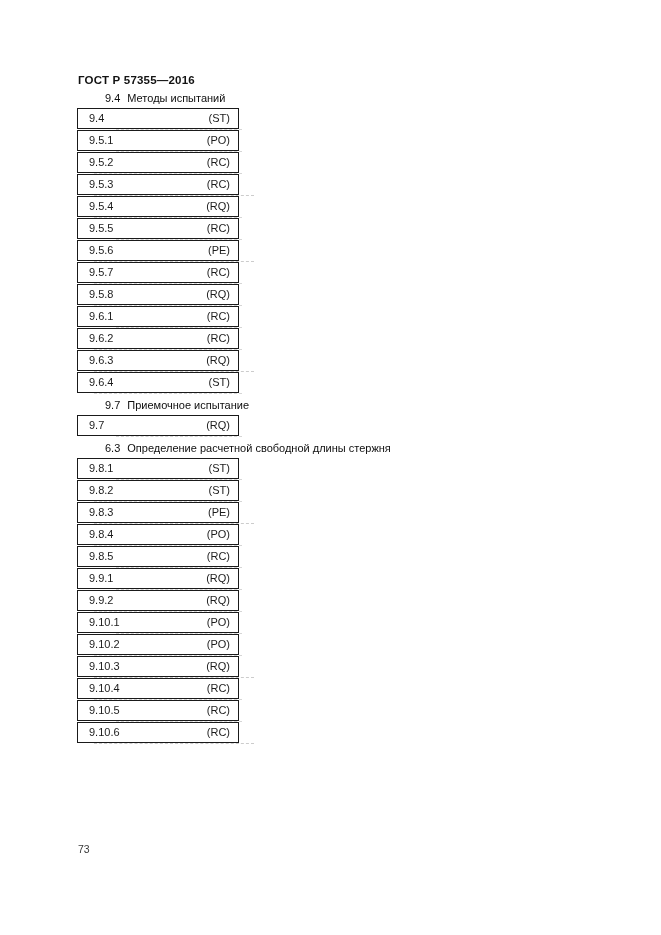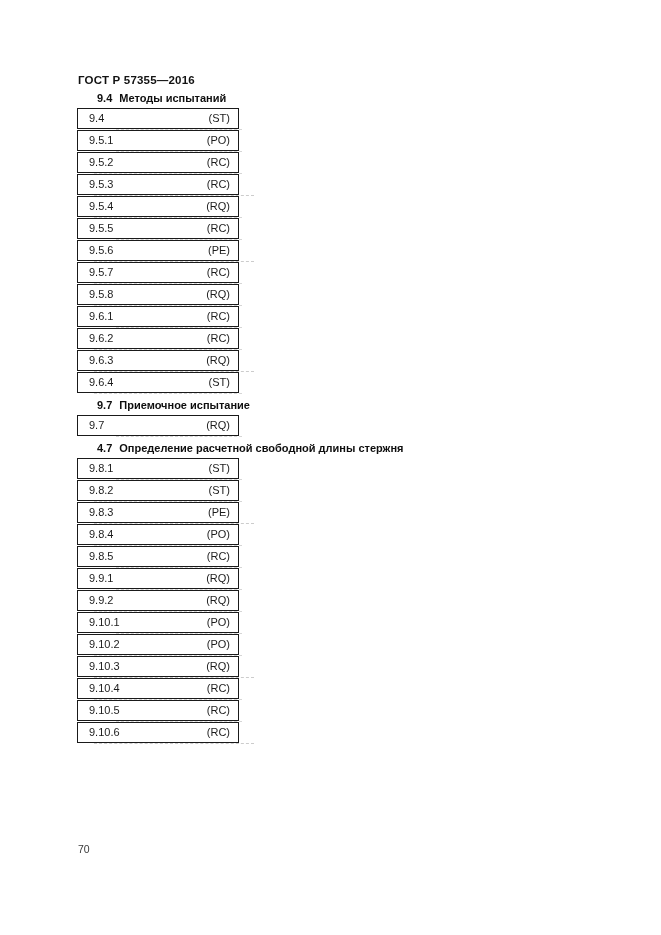--- a/index.html
+++ b/index.html
@@ -27,24 +27,24 @@
     white-space: nowrap;
     margin-top: 12px;
   }
   .content {
     position: absolute;
     left: 77px;
     top: 88px;
     width: 420px;
   }
   .section-heading {
-    margin: 6px 0 4px 20px;
+    margin: 6px 0 4px 28px;
     font-size: 11px;
     line-height: 12px;
-    font-weight: bold;
+    font-weight: normal;
     color: #0e0e0e;
     white-space: nowrap;
   }
   .section:first-child .section-heading {
     margin-top: 4px;
   }
   .section-heading .h-num {
     margin-right: 7px;
   }
   .rows {
@@ -191,21 +191,21 @@
     <div class="rows">
   <div class="row">
     <span class="clause">9.7</span>
     <span class="code">(RQ)</span>
   </div>
 </div>
   </div>
 
   <div class="section">
     <div class="section-heading">
-      <span class="h-num">4.7</span><span class="h-title">Определение расчетной свободной длины стержня</span>
+      <span class="h-num">6.3</span><span class="h-title">Определение расчетной свободной длины стержня</span>
     </div>
     <div class="rows">
   <div class="row">
     <span class="clause">9.8.1</span>
     <span class="code">(ST)</span>
   </div>
 
   <div class="row">
     <span class="clause">9.8.2</span>
     <span class="code">(ST)</span>
@@ -270,14 +270,14 @@
   </div>
 
   <div class="row">
     <span class="clause">9.10.6</span>
     <span class="code">(RC)</span>
   </div>
 </div>
   </div>
 </div>
 
-  <div class="page-number">70</div>
+  <div class="page-number">73</div>
 </div>
 
 </body></html>

